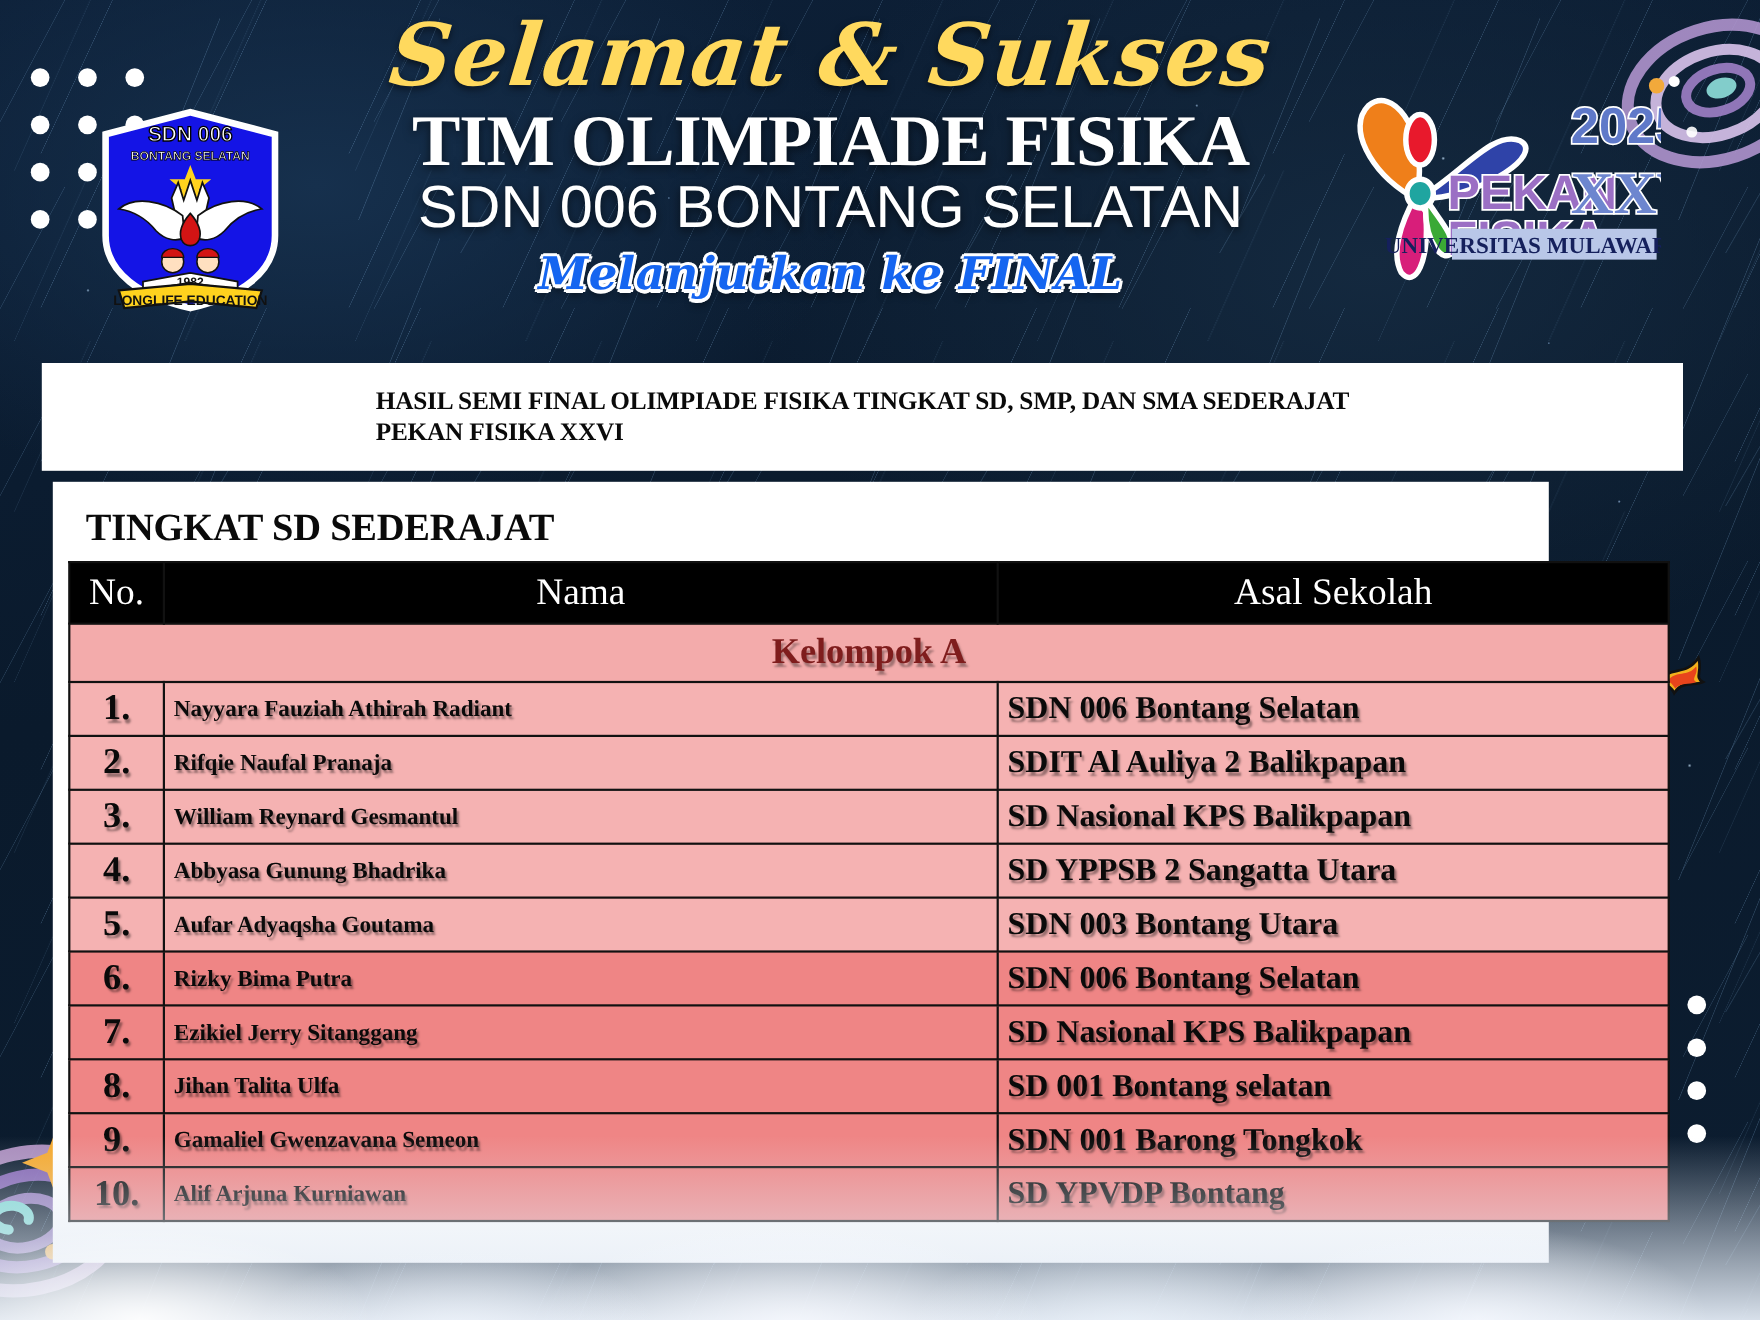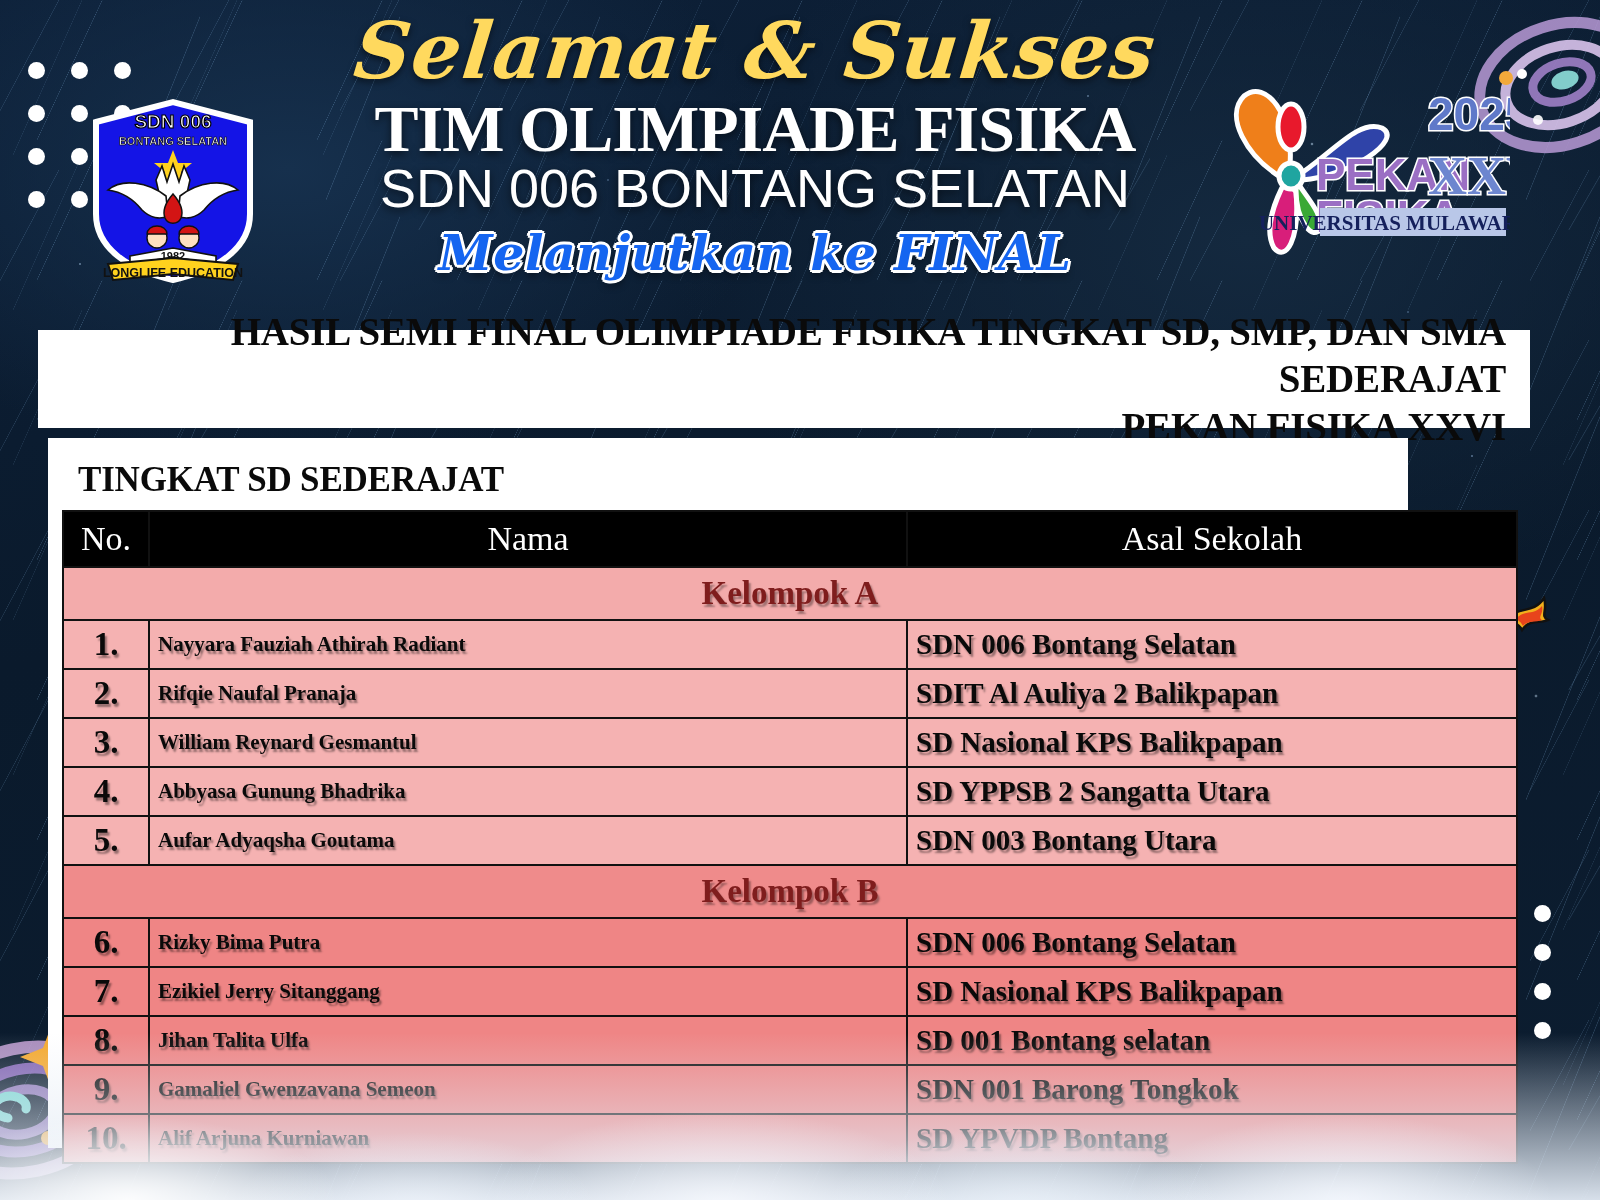--- a/index.html
+++ b/index.html
@@ -108,39 +108,39 @@
   .sub-title{
     font-family:"Liberation Sans", sans-serif;
     font-weight:normal; font-size:54px; line-height:1.06;
     color:#ffffff; letter-spacing:0px;
     text-shadow:0 3px 9px rgba(0,0,0,.6);
     margin-top:-2px;
   }
   .final-title{
     font-family:"DejaVu Serif", serif;
     font-style:italic; font-weight:bold;
-    font-size:49px; line-height:1.1;
+    font-size:41px; line-height:1.1;
     color:#1565f0; margin-top:10px;
     letter-spacing:.5px;
     text-shadow:
       -2px -2px 0 #fff, 2px -2px 0 #fff, -2px 2px 0 #fff, 2px 2px 0 #fff,
       0 -3px 0 #fff, 0 3px 0 #fff, -3px 0 0 #fff, 3px 0 0 #fff,
       0 6px 7px rgba(0,0,0,.45);
   }
 
   
   .banner{
     position:absolute; left:38px; top:330px; width:1492px; height:98px;
     background:#ffffff;
     display:flex; align-items:center; justify-content:center;
   }
   .banner-text{
     font-family:"Liberation Serif", serif;
-    font-weight:bold; font-size:39px; line-height:1.22;
-    color:#0a0a0a; text-align:right; padding:0 24px;
+    font-weight:bold; font-size:23px; line-height:1.22;
+    color:#0a0a0a; text-align:left; padding:0 24px;
     letter-spacing:-.2px;
   }
 
   .table-panel{
     position:absolute; left:48px; top:438px; width:1360px; height:710px;
     background:#ffffff; padding:14px 14px 16px 14px;
   }
   .level-title{
     font-family:"Liberation Serif", serif;
     font-weight:bold; font-size:35px; color:#0a0a0a;
@@ -330,23 +330,20 @@
           <td class="cell-no">4.</td>
           <td class="cell-name">Abbyasa Gunung Bhadrika</td>
           <td class="cell-school">SD YPPSB 2 Sangatta Utara</td>
         </tr>
         <tr class="data-row grp-a">
           <td class="cell-no">5.</td>
           <td class="cell-name">Aufar Adyaqsha Goutama</td>
           <td class="cell-school">SDN 003 Bontang Utara</td>
         </tr>
 
-        <tr class="group-row grp-b">
-          <td colspan="3">Kelompok B</td>
-        </tr>
         <tr class="data-row grp-b">
           <td class="cell-no">6.</td>
           <td class="cell-name">Rizky Bima Putra</td>
           <td class="cell-school">SDN 006 Bontang Selatan</td>
         </tr>
         <tr class="data-row grp-b">
           <td class="cell-no">7.</td>
           <td class="cell-name">Ezikiel Jerry Sitanggang</td>
           <td class="cell-school">SD Nasional KPS Balikpapan</td>
         </tr>

